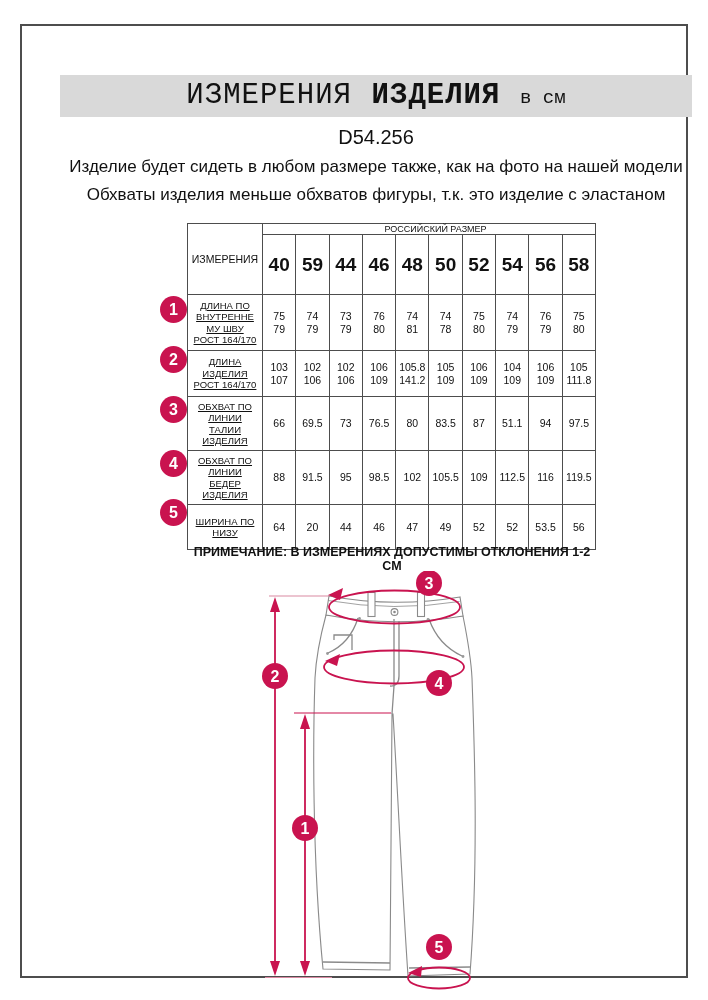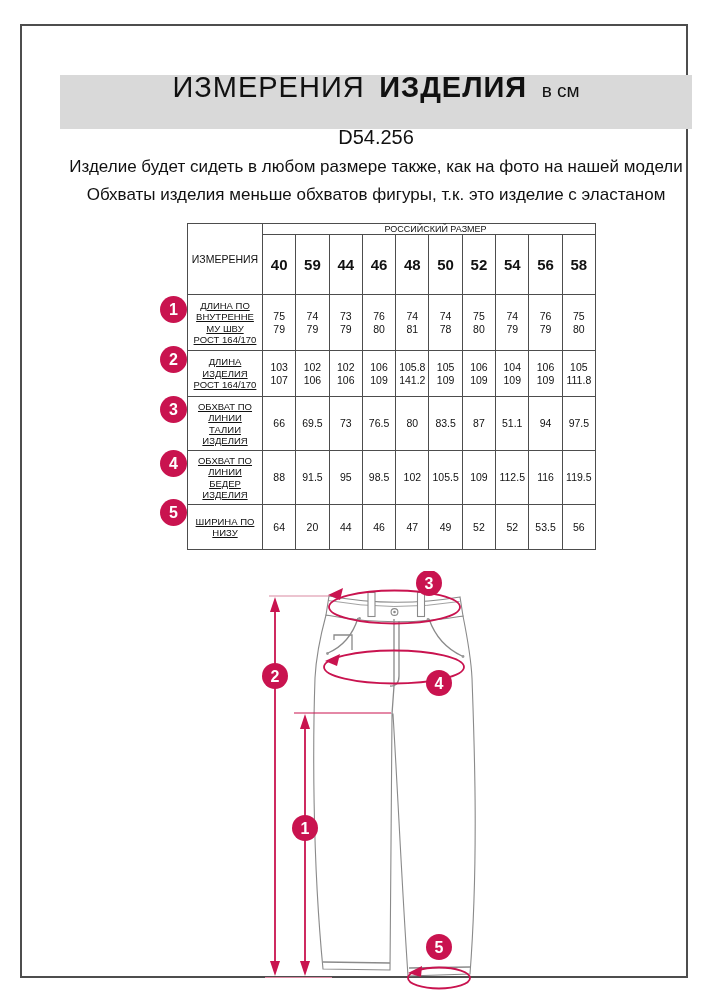--- a/index.html
+++ b/index.html
@@ -6,35 +6,35 @@
     --accent:#C9134F;
     --accent-light:#D98AA2;
     --outline:#8A8A8A;
     --band:#D9D9D9;
     --frame:#4D4D4D;
   }
   *{margin:0;padding:0;box-sizing:border-box;}
   body{background:#fff;font-family:"Liberation Sans", sans-serif;color:#111;}
   .page{position:relative;width:708px;height:1000px;background:#fff;overflow:hidden;}
   .frame{position:absolute;left:20px;top:24px;width:668px;height:954px;border:2px solid var(--frame);background:#fff;}
-  .title-band{position:absolute;left:38px;top:49px;width:632px;height:54px;background:var(--band);
-    text-align:center;line-height:24px;white-space:nowrap;}
+  .title-band{position:absolute;left:38px;top:49px;width:632px;height:42px;background:var(--band);
+    text-align:center;line-height:42px;white-space:nowrap;font-family:Liberation Mono, monospace;}
   .t-main{font-size:29px;letter-spacing:1px;}
   .t-bold{font-size:29px;font-weight:bold;letter-spacing:1px;margin-left:10px;}
   .t-small{font-size:19px;margin-left:10px;}
   .model-code{position:absolute;left:0;top:100px;width:708px;text-align:center;font-size:20px;}
   .desc{position:absolute;left:0;width:708px;text-align:center;font-size:17px;}
   .desc1{top:131px;}
   .desc2{top:159px;}
   .table-wrap{position:absolute;left:165px;top:197px;width:410px;}
   table{border-collapse:collapse;table-layout:fixed;width:408px;}
   td,th{border:1px solid var(--frame);text-align:center;vertical-align:middle;padding:0;font-weight:normal;}
   th.group{height:11px;font-size:9px;line-height:10px;padding-left:13px;}
   th.corner{font-size:10.5px;width:75px;}
-  th.size{height:60px;font-size:15px;font-weight:bold;}
+  th.size{height:60px;font-size:19px;font-weight:bold;}
   td.lbl{font-size:9.5px;line-height:11.5px;white-space:pre-line;text-decoration:underline;}
   td.val{font-size:10.5px;line-height:13px;white-space:pre-line;}
   .note{position:absolute;left:165px;top:519px;width:410px;text-align:center;font-size:12.5px;font-weight:bold;}
   .badge{position:absolute;width:27px;height:27px;border-radius:50%;background:var(--accent);
     color:#fff;font-size:16px;font-weight:bold;line-height:27px;text-align:center;}
   .diagram{position:absolute;left:238px;top:545px;}
   .gray-s{stroke:var(--outline);stroke-width:1.3;fill:none;}
   .gray-f{stroke:var(--outline);stroke-width:1.1;fill:#fff;}
   .acc-s{stroke:var(--accent);fill:none;}
   .acc-f{fill:var(--accent);stroke:none;}
@@ -191,20 +191,21 @@
           </tbody>
       </table>
     </div>
 
     <div class="badge" style="left:138px;top:270px;">1</div>
     <div class="badge" style="left:138px;top:320px;">2</div>
     <div class="badge" style="left:138px;top:370px;">3</div>
     <div class="badge" style="left:138px;top:424px;">4</div>
     <div class="badge" style="left:138px;top:473px;">5</div>
 
+    <div class="note">ПРИМЕЧАНИЕ: В ИЗМЕРЕНИЯХ ДОПУСТИМЫ ОТКЛОНЕНИЯ 1-2 СМ</div>
 
     <svg class="diagram" width="230" height="430" viewBox="238 545 230 430" xmlns="http://www.w3.org/2000/svg">
 
       <path class="gray-f" d="M304,589 C297,615 294,632 293,652 C291,710 290,830 301,943
            L368,944 C369,860 369,770 370,688 L371,688 C376,770 380,862 386,950
            L448,948 C457,830 452,710 450,652 C449,632 446,615 441,590 Z"></path>
 
       <path class="gray-s" d="M301,936 L368,937"></path>
       <path class="gray-s" d="M387,942 L448,941"></path>
 

